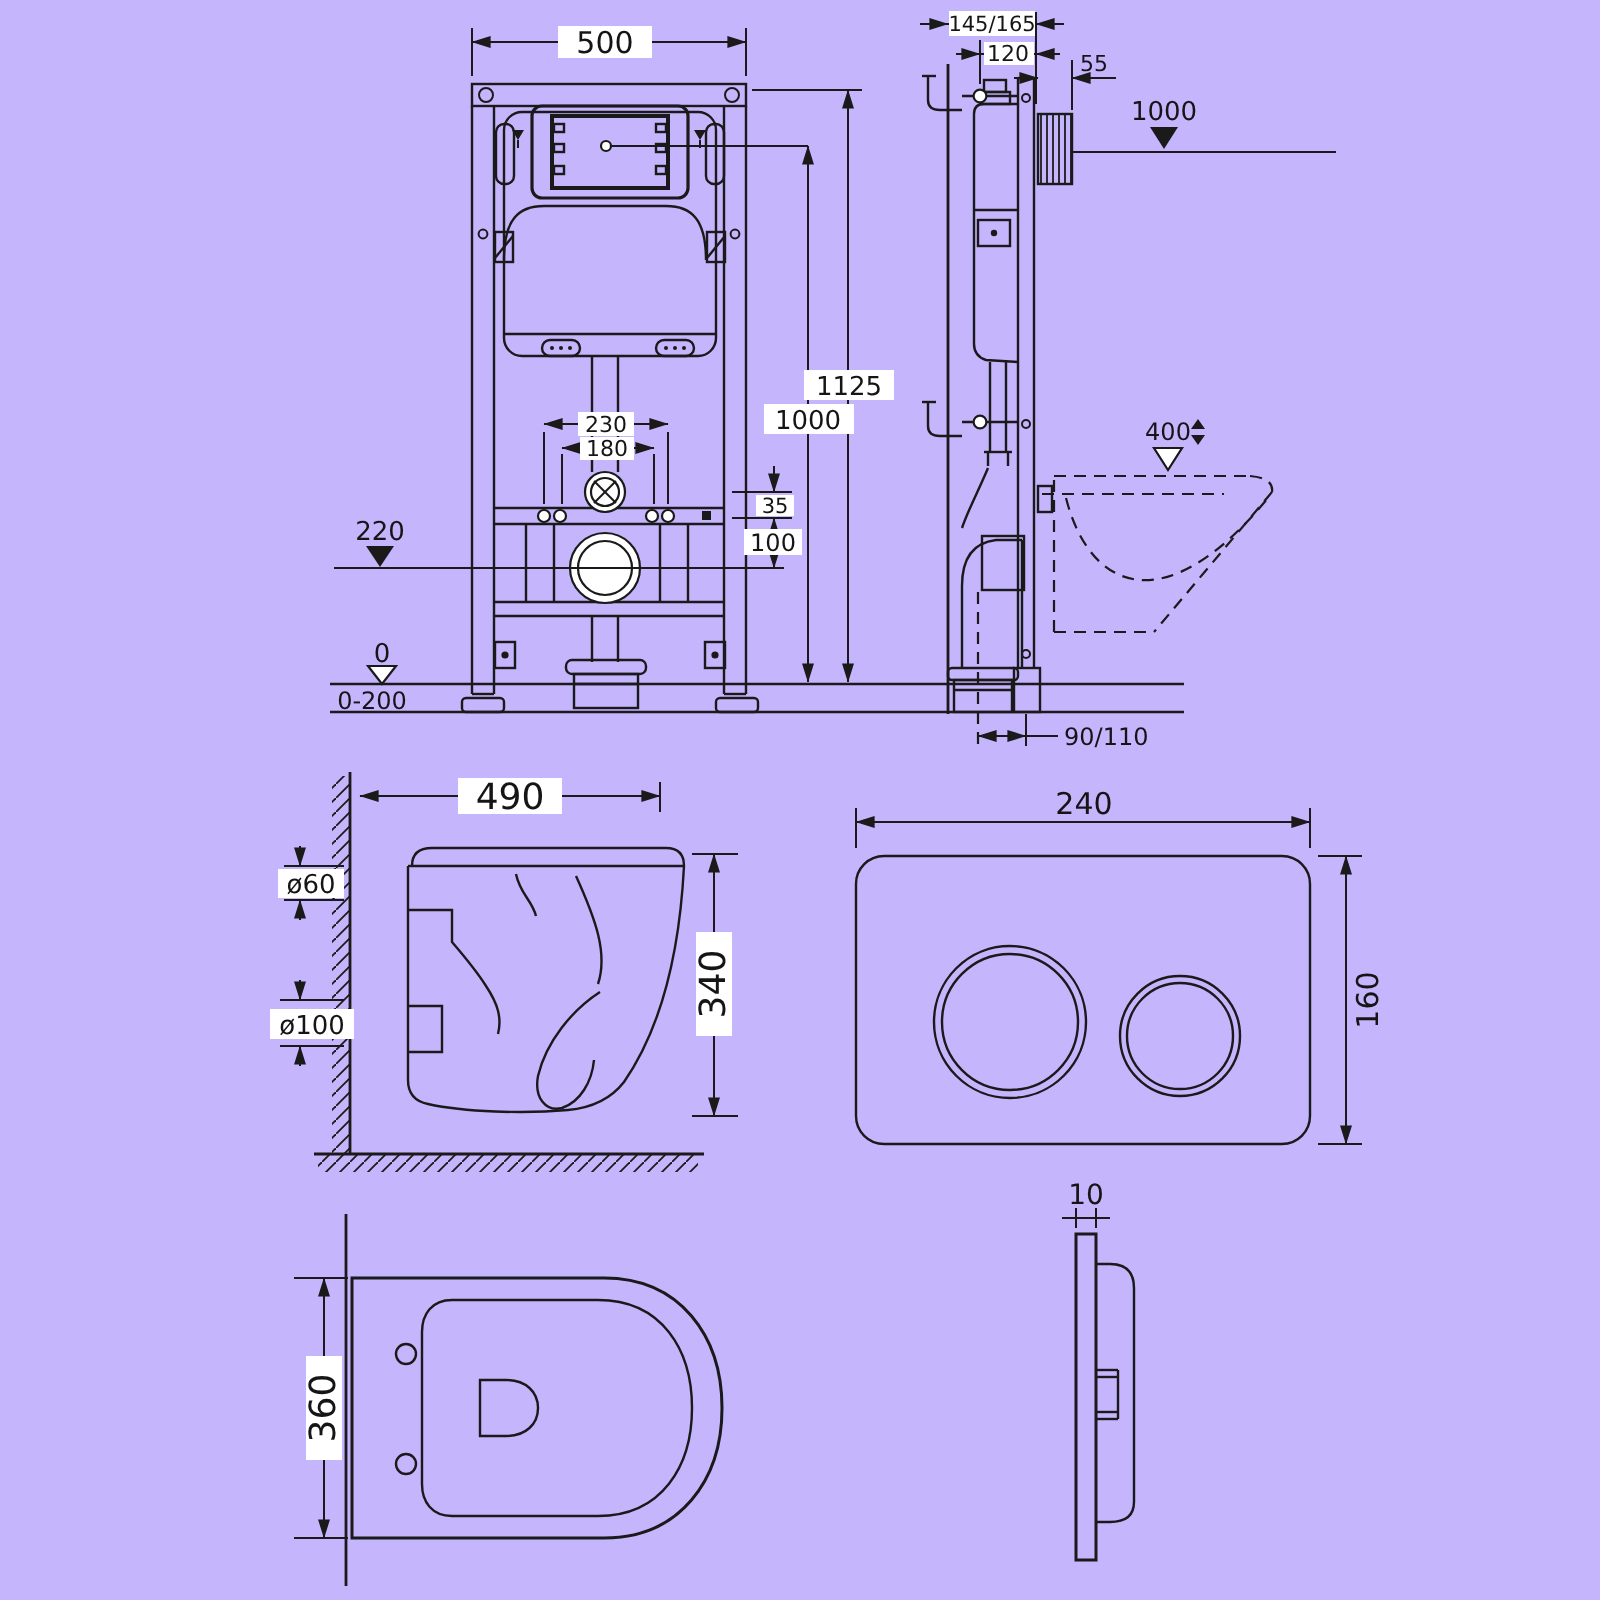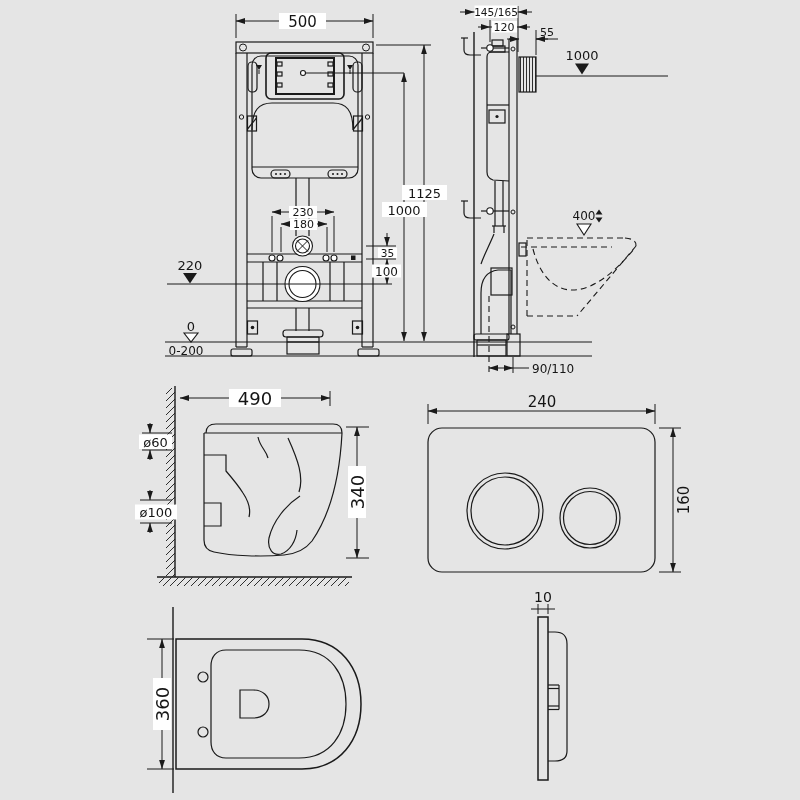--- a/index.html
+++ b/index.html
@@ -1,16 +1,16 @@
 <!DOCTYPE html>
 <html><head>
 <meta charset="utf-8">
 <style>
   html,body{margin:0;padding:0;background:#fff;}
-  #stage{width:800px;height:800px;position:relative;background:#e5e5e5;}
+  #stage{width:800px;height:800px;position:relative;background:#c4b5fd;}
   svg{display:block;}
   text{font-family:"DejaVu Sans","Liberation Sans",sans-serif;fill:#151515;stroke:none;}
   .t10{font-size:10.5px;} .t11{font-size:11px;} .t12{font-size:12px;}
   .t13{font-size:13px;} .t14{font-size:14px;} .t15{font-size:15px;} .t18{font-size:18px;}
   .mid{text-anchor:middle;}
   .ln{stroke:#1a1a1a;fill:none;stroke-width:1.2;}
   .thin{stroke:#1a1a1a;fill:none;stroke-width:1;}
   .dash{stroke:#1a1a1a;fill:none;stroke-width:1.1;stroke-dasharray:6 4;}
   .fillb{fill:#1a1a1a;stroke:none;}
   .wht{fill:#fff;stroke:none;}

